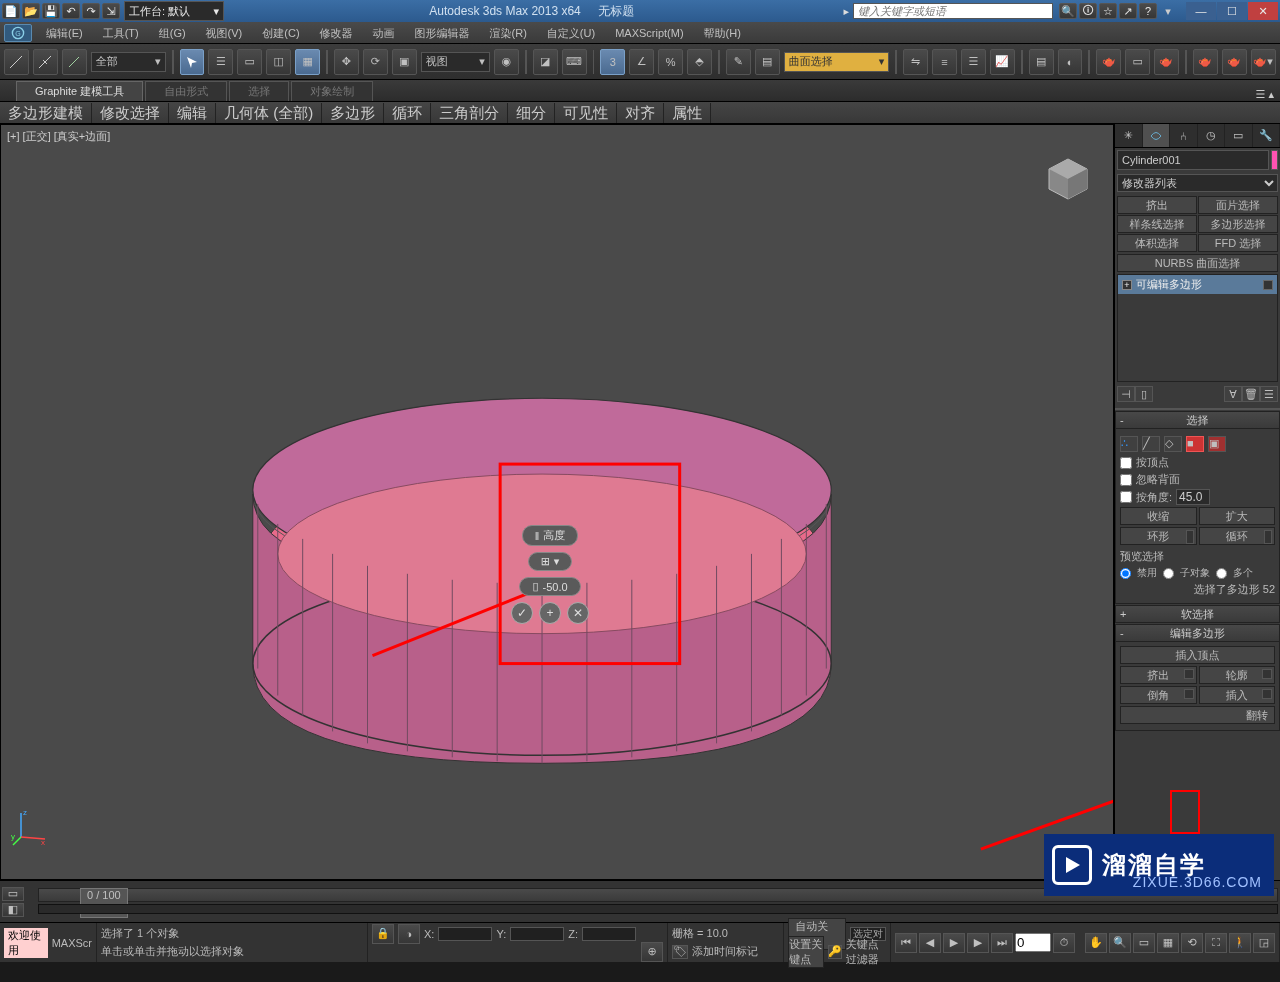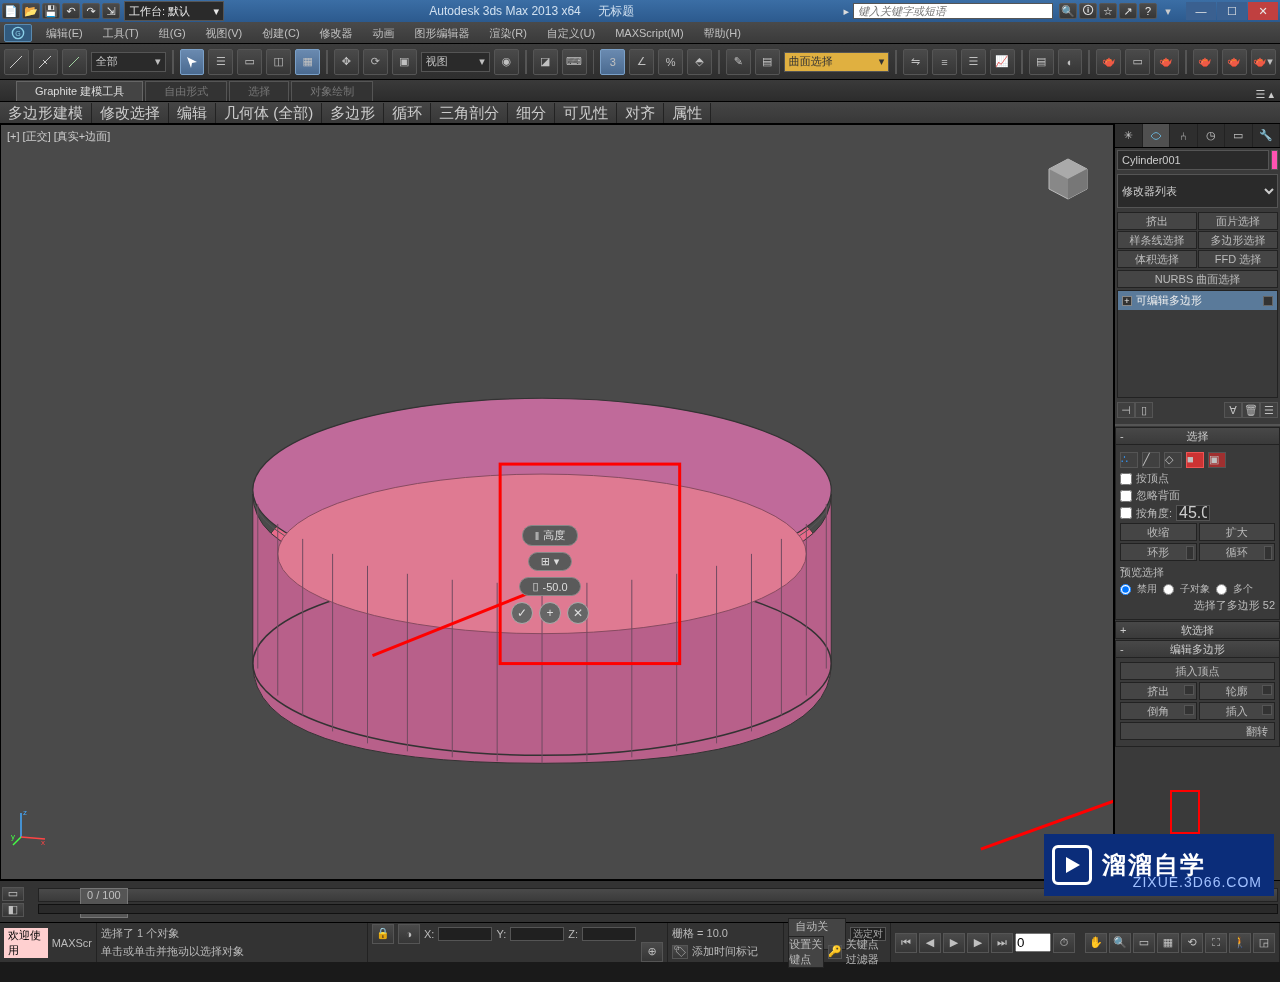--- a/index.html
+++ b/index.html
@@ -88,21 +88,21 @@
 
 
 .cmd-panel { width: 166px; background: #3a3a3a; border-left: 1px solid #000; display: flex; flex-direction: column; }
 .cp-tabs { height: 24px; display: flex; background:#2e2e2e; border-bottom:1px solid #000;}
 .cp-tabs .ct { flex:1; display:flex; align-items:center; justify-content:center; border-right:1px solid #222;}
 .cp-tabs .ct.active { background:#505050; }
 .cp-name { height: 20px; display: flex; margin: 2px; }
 .cp-name input { flex:1; background:#2a2a2a; border:1px solid #555; color:#ccc; padding:0 4px; font-size:11px;}
 .cp-name .swatch { width: 16px; background:#ff53b2; border:1px solid #555; margin-left:2px;}
 .cp-mod { margin: 2px; }
-.cp-mod select { width:100%; background:#2a2a2a; border:1px solid #555; color:#ccc; height:34px; font-size:11px;}
+.cp-mod select { width:100%; background:#2a2a2a; border:1px solid #555; color:#ccc; height:18px; font-size:11px;}
 .mod-btns { display:grid; grid-template-columns:1fr 1fr; gap:1px; margin:2px; }
 .mod-btns .mb { background:#454545; border:1px solid #222; height:18px; line-height:16px; text-align:center; font-size:11px; color:#bbb;}
 .mod-stack { margin: 2px; border:1px solid #222; height: 108px; background:#3a3a3a; }
 .mod-stack .ms-item { background:#5a7a9a; padding:2px 4px; display:flex; align-items:center; gap:4px; color:#eee; }
 .mod-stack .ms-item .plus { width:10px;height:10px;border:1px solid #888; background:#333; font-size:9px; line-height:9px; text-align:center;}
 .mod-tool { display:flex; justify-content:space-between; margin:2px 2px 6px 2px; }
 .mod-tool span { width:18px; height:16px; border:1px solid #555; background:#404040; display:inline-flex; align-items:center; justify-content:center;}
 .rollout { margin-top: 1px; }
 .ro-head { background:linear-gradient(#484848,#3a3a3a); border:1px solid #222; height:18px; line-height:16px; text-align:center; font-size:11px; position:relative; color:#ccc;}
 .ro-head .sign { position:absolute; left:4px; }
@@ -110,21 +110,21 @@
 .so-row { display:flex; gap:4px; margin:3px 0; align-items:center;}
 .so-row .so { width:18px; height:16px; border:1px solid #555; background:#404040;}
 .so-row .so.sel { background:#cc3333; border-color:#ee5555; }
 .chk { display:flex; align-items:center; gap:4px; font-size:11px; color:#bbb; margin:2px 0;}
 .chk input { width:12px; height:12px;}
 .two-col { display:grid; grid-template-columns:1fr 1fr; gap:2px; margin:2px 0;}
 .two-col .gb { background:#454545; border:1px solid #222; height:18px; line-height:16px; text-align:center; font-size:11px; color:#bbb; position:relative;}
 .two-col .gb.spin::after{content:"";position:absolute;right:2px;top:2px;width:6px;height:12px;background:#333;border:1px solid #555;}
 .two-col .gb .sqh { position:absolute; right:2px; top:2px; width:10px;height:10px; border:1px solid #555; background:#333;}
 .spin-field { display:flex; align-items:center; }
-.spin-field input { width:34px; background:#2a2a2a; border:1px solid #555; color:#ccc; font-size:16px; height:16px; padding:0 2px;}
+.spin-field input { width:34px; background:#2a2a2a; border:1px solid #555; color:#ccc; font-size:12px; height:16px; padding:0 2px;}
 .radio-row { display:flex; gap:6px; font-size:10px; color:#bbb; margin:2px 0; align-items:center;}
 .radio-row input { width:11px; height:11px;}
 .status-line { font-size:11px; color:#bbb; text-align:right; margin:2px 0;}
 
 .time-area { height: 42px; background:#333; border-top:1px solid #000; display:flex; align-items:center; }
 .track { flex:1; height: 28px; position:relative; margin:0 2px;}
 .track .ruler { position:absolute; top:0; left:0; right:0; height:14px; background:linear-gradient(#4a4a4a,#3a3a3a); border:1px solid #222;}
 .track .slider { position:absolute; top:0; left:42px; background:#555; border:1px solid #777; padding:0 6px; height:30px; line-height:12px;}
 .track .bar { position:absolute; top:16px; left:0; right:0; height:10px; background:#2a2a2a; border:1px solid #111;}
 .status-bar { height: 40px; background:#333; border-top:1px solid #000; display:flex; }

